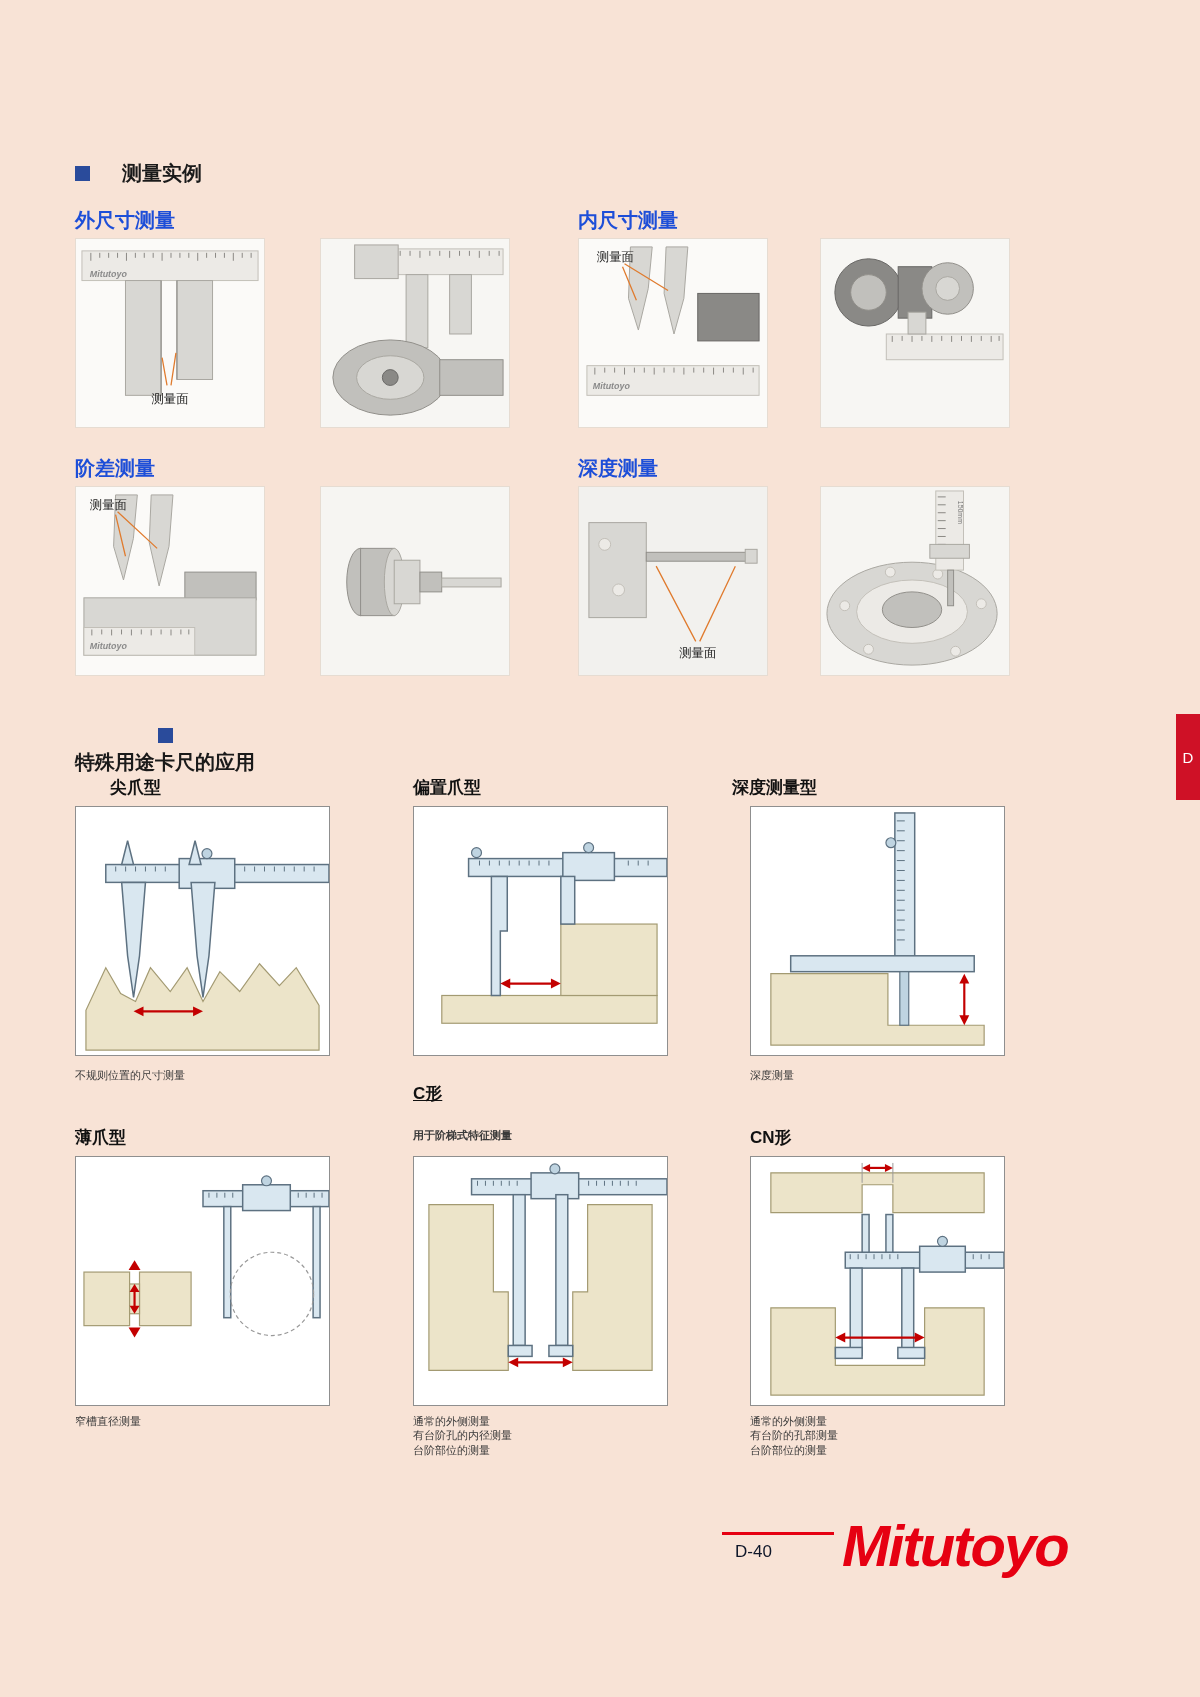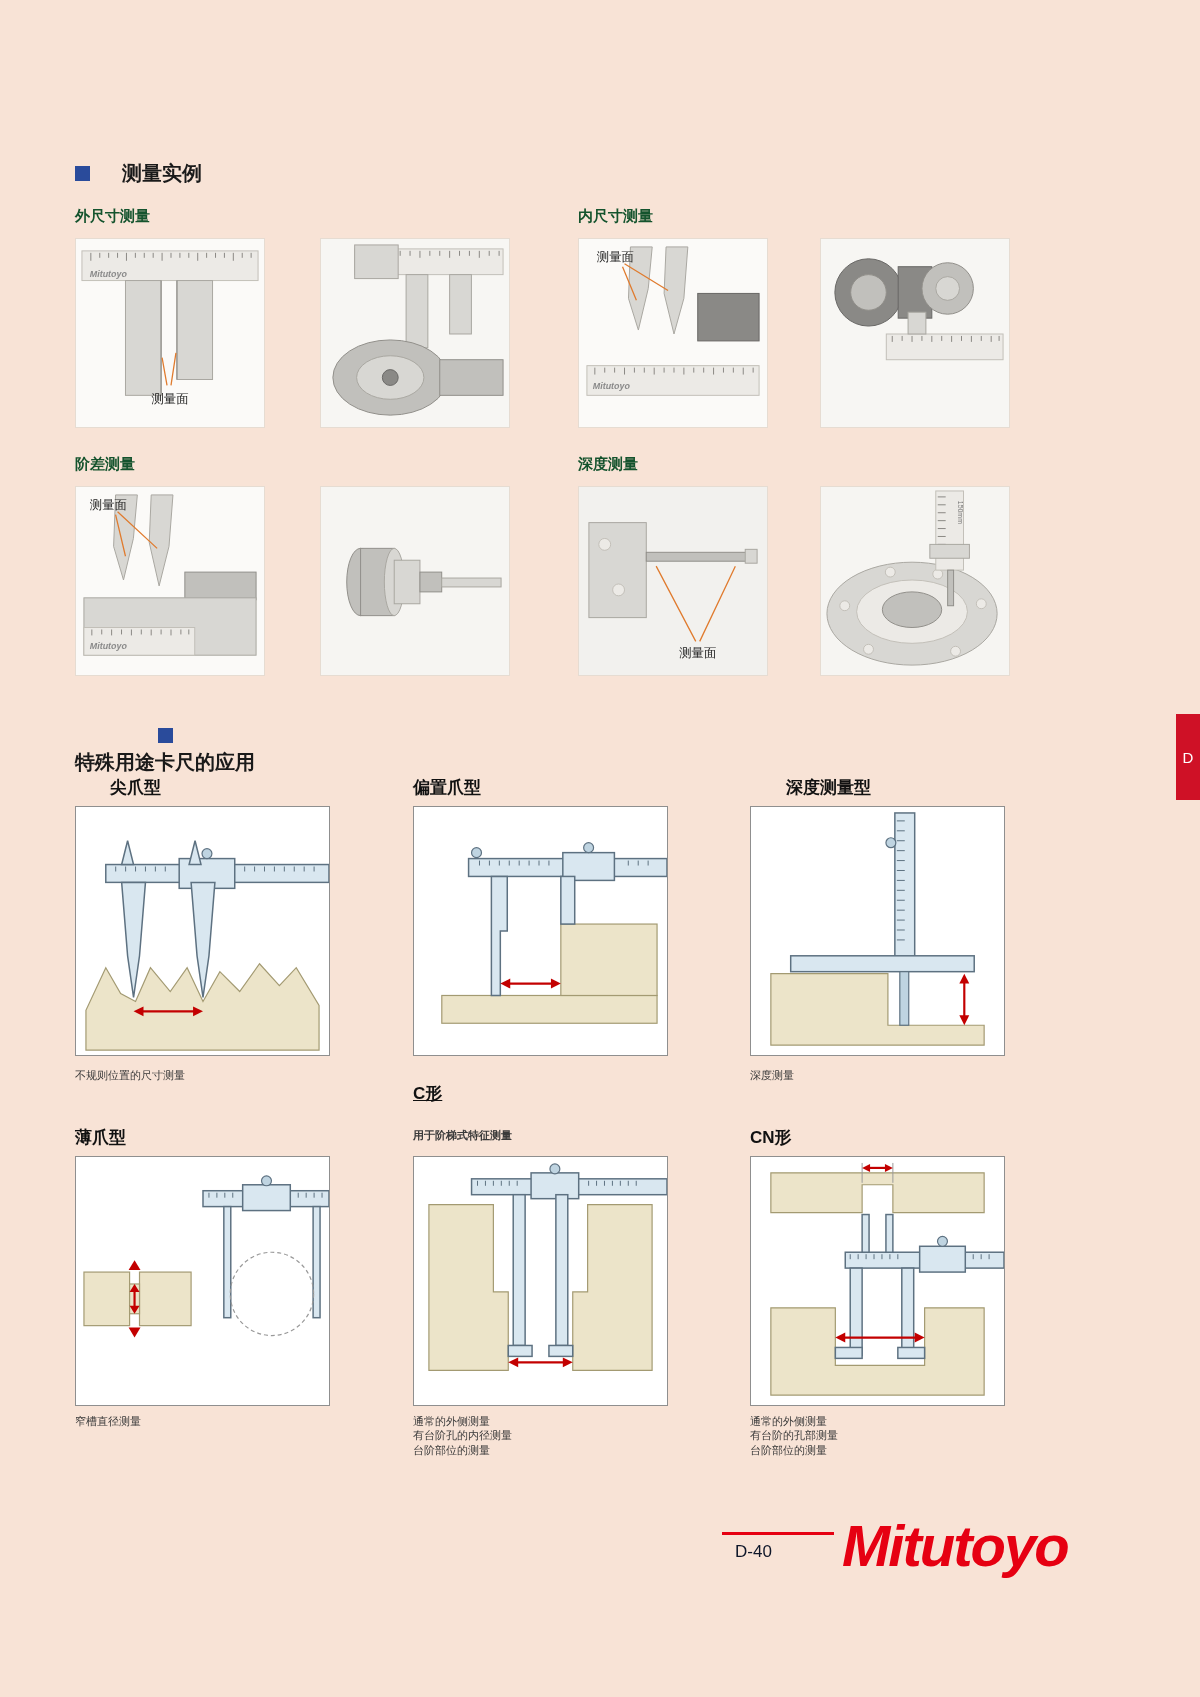--- a/index.html
+++ b/index.html
@@ -1,21 +1,21 @@
 <!DOCTYPE html>
 <html><head>
 <meta charset="utf-8">
 <style>
   html,body{margin:0;padding:0;background:#9b9b9b;}
   .page{position:relative;width:1200px;height:1697px;background:#f8e3d6;
         font-family:"Liberation Sans","DejaVu Sans",sans-serif;overflow:hidden;margin:0 auto;}
   .sec-title{position:absolute;display:flex;align-items:center;gap:6px;
              font-size:20px;font-weight:bold;color:#1a1a1a;}
   .sec-title .bullet{width:15px;height:15px;background:#2a4b9b;display:inline-block;}
-  .grp-label{position:absolute;font-size:15px;font-weight:bold;color:#14532d;}
+  .grp-label{position:absolute;font-size:20px;font-weight:bold;color:#1d4ed8;}
   .photo{position:absolute;width:190px;height:190px;background:#fbfaf8;
          border:1px solid #e6dcd2;box-sizing:border-box;}
   .photo svg,.illu-box svg{display:block;width:100%;height:100%;}
   .illu-label{position:absolute;font-size:17px;font-weight:bold;color:#111;}
   .illu-box{position:absolute;width:255px;height:250px;background:#fff;
             border:1px solid #8f8f8f;box-sizing:border-box;}
   .caption{position:absolute;font-size:11px;color:#3a3a3a;line-height:1.3;
            white-space:pre-line;width:320px;}
   .d-tab{position:absolute;left:1176px;top:714px;width:24px;height:86px;background:#cf1126;
          color:#fff;display:flex;align-items:center;justify-content:center;font-size:15px;}
@@ -177,21 +177,21 @@
 
   <div class="sec-title" style="left:75px;top:728px;flex-direction:column;">
     <span class="bullet"></span>
     <span>特殊用途卡尺的应用</span>
   </div>
 
   <div class="d-tab">D</div>
 
   <div class="illu-label" style="left:75px;top:776px;margin-left:35px;">尖爪型</div>
   <div class="illu-label" style="left:413px;top:776px;">偏置爪型</div>
-  <div class="illu-label" style="left:786px;top:776px;">深度测量型</div>
+  <div class="illu-label" style="left:732px;top:776px;">深度测量型</div>
 
   <div class="illu-box" style="left:75px;top:806px;">
     <svg viewBox="0 0 255 250">
       <polygon class="wp" points="10,245 10,205 30,162 45,188 60,196 75,162 95,186 112,162 128,196 145,166 165,186 185,158 205,180 222,162 245,200 245,245"></polygon>
       <rect x="30" y="58" width="225" height="18" class="cal"></rect>
       <path class="ctick" d="M40 60v5M50 60v5M60 60v5M70 60v5M80 60v5M90 60v5M170 60v5M180 60v5M190 60v5M200 60v5M210 60v5M220 60v5M230 60v5M240 60v5"></path>
       <rect x="104" y="52" width="56" height="30" class="cal"></rect>
       <circle cx="132" cy="47" r="5" class="calD"></circle>
       <polygon class="cal" points="46,58 52,34 58,58"></polygon>
       <polygon class="cal" points="114,58 120,34 126,58"></polygon>

